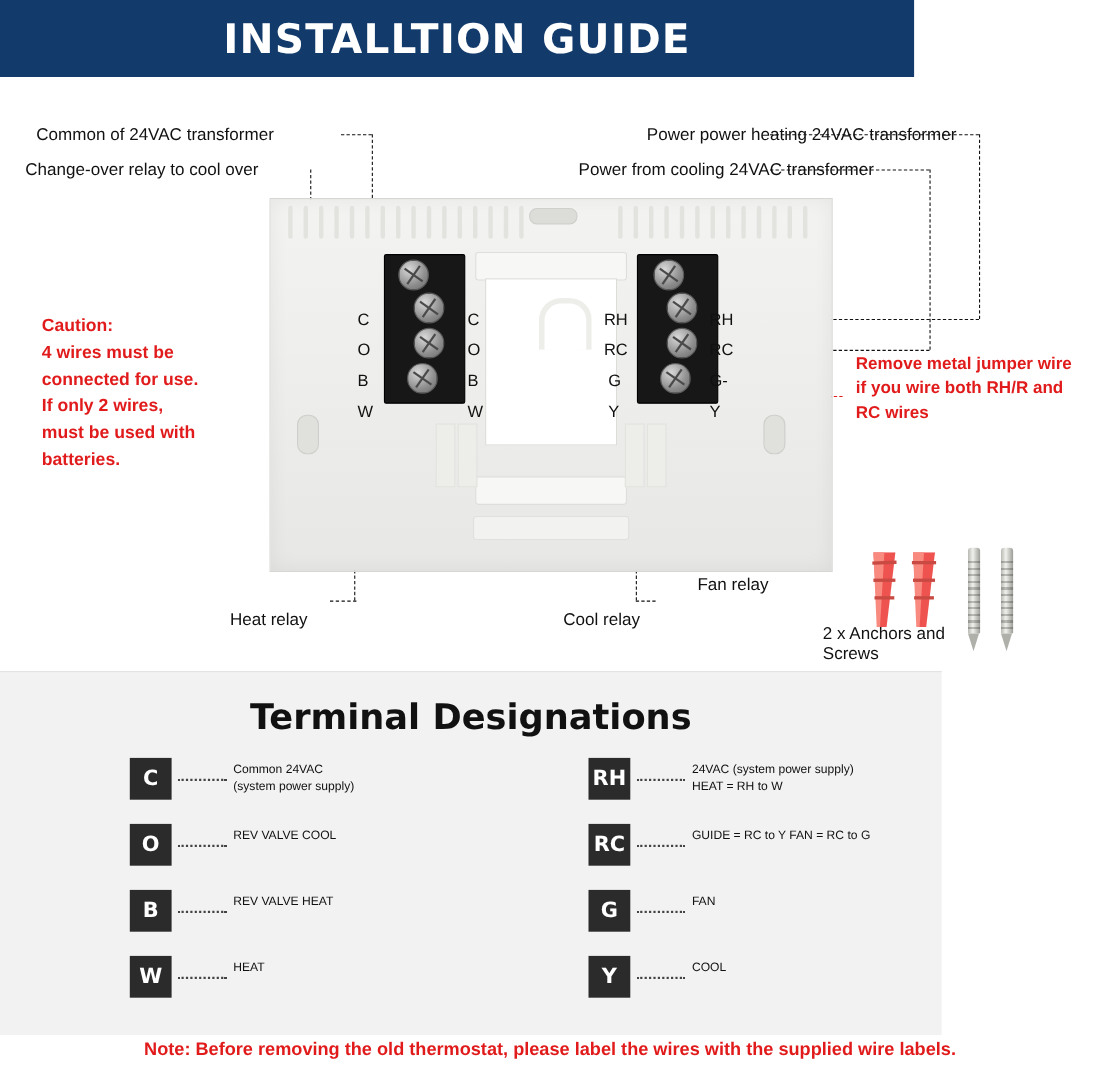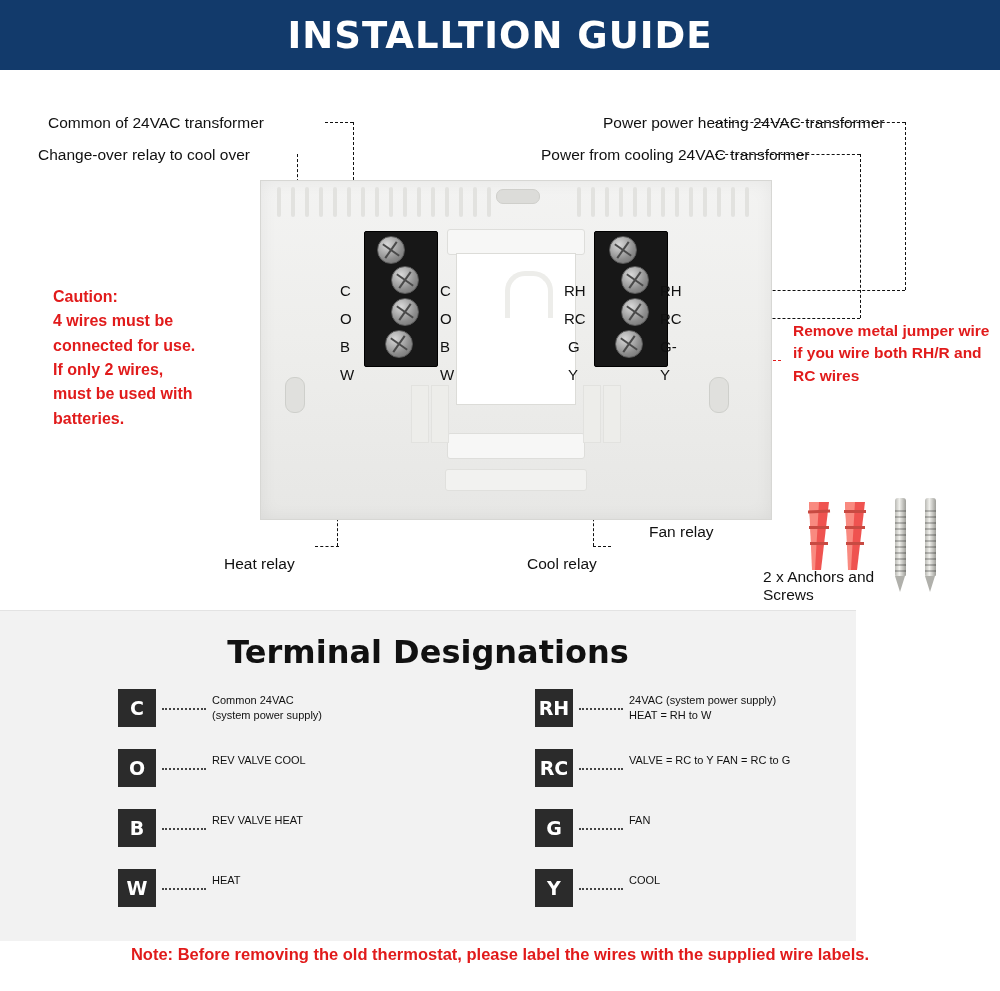--- a/index.html
+++ b/index.html
@@ -8,37 +8,37 @@
     background:#ffffff;
     font-family:"Liberation Sans", sans-serif;
     color:#111;
     position:relative;
     overflow:hidden;
   }
   .page{position:relative;width:1000px;height:991px;}
 
   
   .header{
-    position:absolute;left:0;top:0;width:1000px;height:70px;
+    position:absolute;left:0;top:0;width:831px;height:70px;
     background:#123a6b;
     display:flex;align-items:center;justify-content:center;
   }
   .header-title{
     color:#ffffff;
     font-size:37px;
     font-weight:bold;
     letter-spacing:1px;
     font-family:"DejaVu Sans", sans-serif;
     text-align:center;
     width:560px;
   }
 
   
   .diagram{
-    position:absolute;left:15px;top:70px;width:888px;height:540px;
+    position:absolute;left:0;top:70px;width:888px;height:540px;
     background:#ffffff;
   }
 
   .lbl{
     position:absolute;
     font-size:15.5px;
     color:#111;
     white-space:nowrap;
     line-height:1.35;
   }
@@ -365,21 +365,21 @@
 
       <div class="tcol right">
         <div class="trow">
           <div class="tbadge">RH</div>
           <div class="tdots"></div>
           <div class="tdesc">24VAC (system power supply)<br>HEAT = RH to W</div>
         </div>
         <div class="trow">
           <div class="tbadge">RC</div>
           <div class="tdots"></div>
-          <div class="tdesc">VALVE = RC to Y FAN = RC to G</div>
+          <div class="tdesc">GUIDE = RC to Y FAN = RC to G</div>
         </div>
         <div class="trow">
           <div class="tbadge">G</div>
           <div class="tdots"></div>
           <div class="tdesc">FAN</div>
         </div>
         <div class="trow">
           <div class="tbadge">Y</div>
           <div class="tdots"></div>
           <div class="tdesc">COOL</div>

